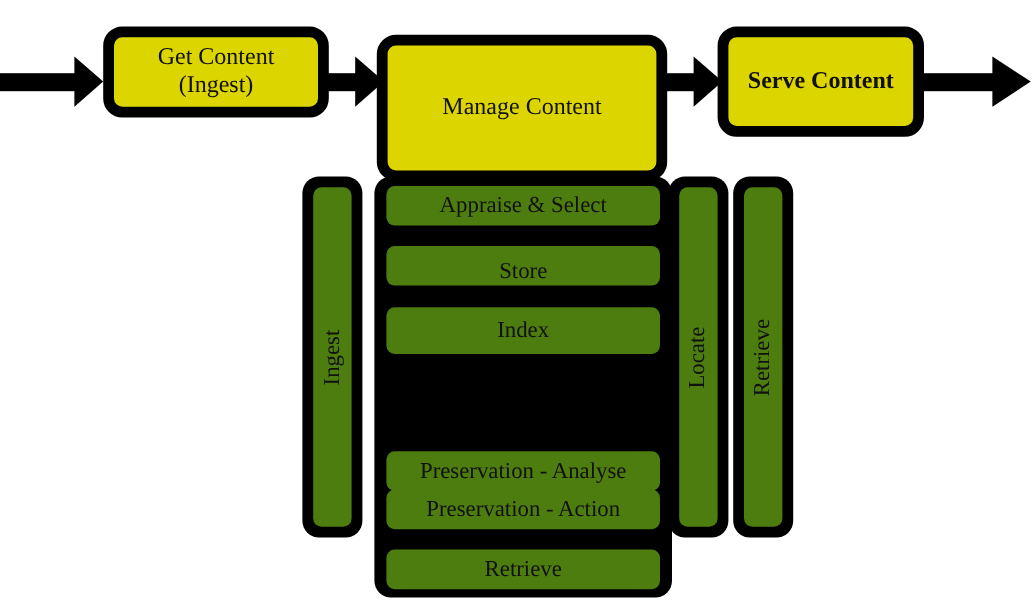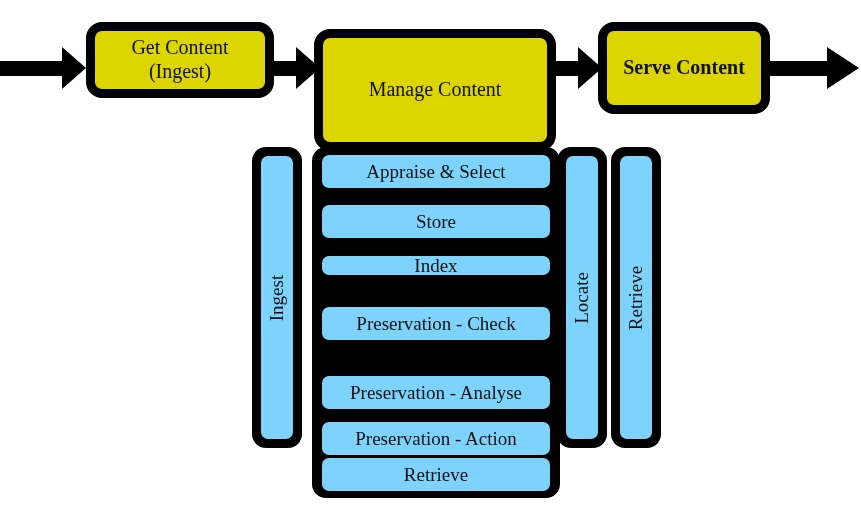--- a/index.html
+++ b/index.html
@@ -59,21 +59,21 @@
   .group {
     position: absolute;
     background: #000000;
     border-radius: 14px;
     box-sizing: border-box;
     z-index: 4;
   }
 
   .bar {
     position: absolute;
-    background: #7dd3fc;
+    background: #4d7c0f;
     border-radius: 7px;
     box-sizing: border-box;
     display: flex;
     align-items: center;
     justify-content: center;
     color: #111111;
     z-index: 6;
   }
   .bar.h {
     font-size: 19px;
@@ -129,37 +129,34 @@
   <div class="bar v" style="left:261px; top:156px; width:32px; height:283px;">
     <span class="vtext">Ingest</span>
   </div>
 
   <div class="group" style="left:312px; top:147px; width:248px; height:351px;"></div>
 
   <div class="bar h" style="left:322px; top:155px; width:228px; height:33px;">
     <span>Appraise &amp; Select</span>
   </div>
 
-  <div class="bar h" style="left:322px; top:205px; width:228px; height:33px;">
+  <div class="bar h" style="left:322px; top:205px; width:228px; height:33px;align-items:flex-end;">
     <span>Store</span>
   </div>
 
-  <div class="bar h" style="left:322px; top:256px; width:228px; height:19px;">
+  <div class="bar h" style="left:322px; top:256px; width:228px; height:39px;">
     <span>Index</span>
   </div>
 
-  <div class="bar h" style="left:322px; top:307px; width:228px; height:33px;">
-    <span>Preservation - Check</span>
-  </div>
 
   <div class="bar h" style="left:322px; top:376px; width:228px; height:33px;">
     <span>Preservation - Analyse</span>
   </div>
 
-  <div class="bar h" style="left:322px; top:408px; width:228px; height:33px;margin-top:14px;">
+  <div class="bar h" style="left:322px; top:408px; width:228px; height:33px;">
     <span>Preservation - Action</span>
   </div>
 
   <div class="bar h" style="left:322px; top:458px; width:228px; height:33px;">
     <span>Retrieve</span>
   </div>
 
   <div class="group" style="left:557px; top:147px; width:50px; height:301px;"></div>
   <div class="bar v" style="left:566px; top:156px; width:32px; height:283px;">
     <span class="vtext">Locate</span>

